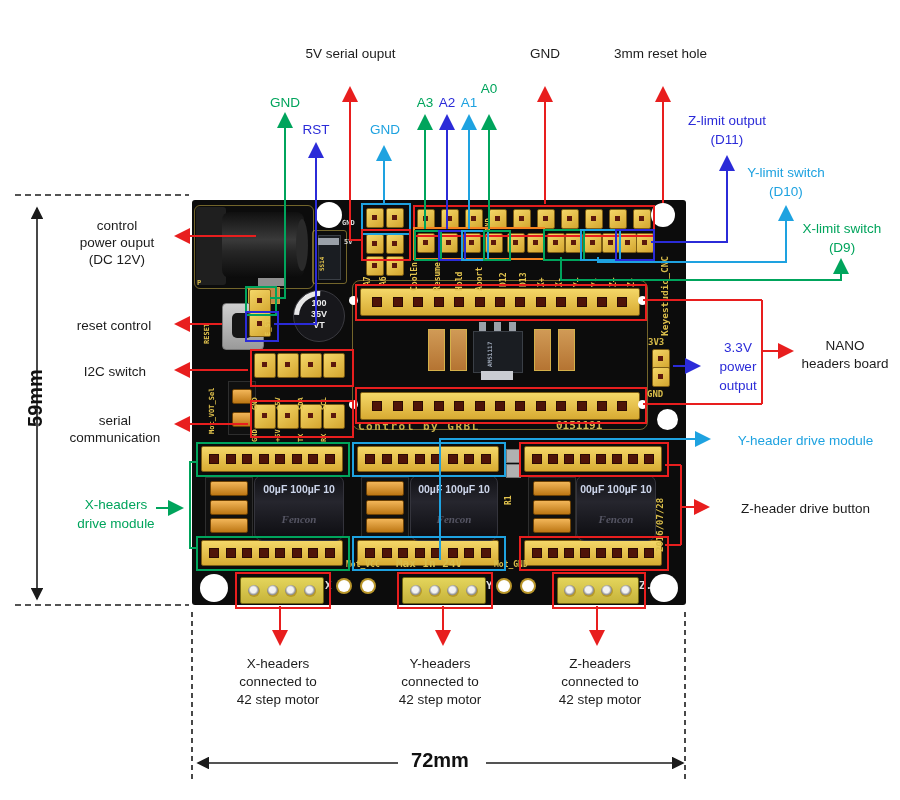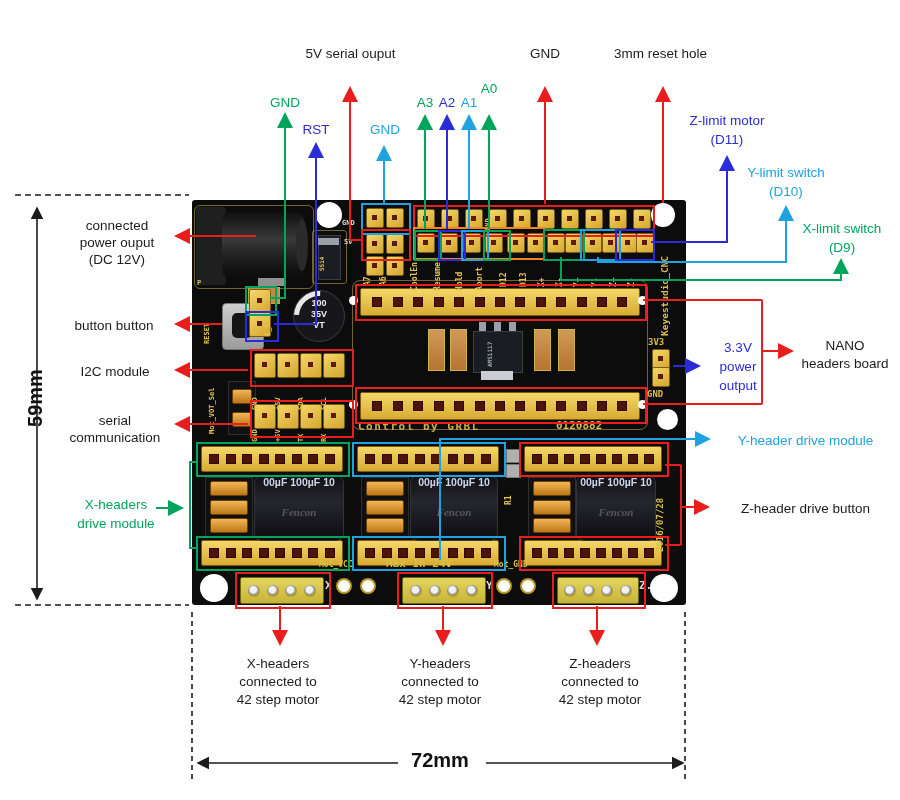--- a/index.html
+++ b/index.html
@@ -23,21 +23,21 @@
   .term{position:absolute;display:flex;align-items:center;justify-content:space-evenly;
         background:linear-gradient(#e4d55c,#c6b33a);border:1px solid #6f6410;border-radius:2px;z-index:2}
   .term i{display:block;width:12px;height:12px;border-radius:50%;
         background:radial-gradient(circle at 45% 40%,#f2f2f2 0 3px,#8f8f8f 5px,#b89a25 6px)}
   .jmp{position:absolute;background:#101010;border:1px solid #2e2e2e;display:flex;flex-direction:column;
        justify-content:space-evenly;align-items:center;z-index:2}
   .jmp i{display:block;width:36px;height:13px;background:linear-gradient(#f2b659,#bd7714);
        border:1px solid #6d4205;border-radius:2px}
   .mcap{position:absolute;background:linear-gradient(#101014,#26262e 40%,#0c0c10);border:1px solid #34343c;
         border-radius:8px;z-index:2;text-align:center;overflow:hidden}
-  .mcap .cv{margin-top:0;font:bold 10.5px "Liberation Sans",sans-serif;color:#ccd5ea;white-space:nowrap}
+  .mcap .cv{margin-top:7px;font:bold 10.5px "Liberation Sans",sans-serif;color:#ccd5ea;white-space:nowrap}
   .mcap .cb{margin-top:18px;font:italic bold 11px "Liberation Serif",serif;color:#565664}
   .ecyl{position:absolute;left:293px;top:290px;width:50px;height:50px;border-radius:50%;
         background:#17171b;border:1px solid #3a3a40;z-index:2;text-align:center}
   .ecyl .stripe{position:absolute;left:0;top:0;width:40px;height:40px;border:5px solid transparent;
         border-top-color:#e8e8e8;border-radius:50%;transform:rotate(-42deg)}
   .ecyl .tx{position:relative;font:bold 9px "Liberation Sans",sans-serif;line-height:11px;color:#eee;padding-top:7px}
   .silk{position:absolute;color:#d9bd4a;font:bold 8px "DejaVu Sans Mono",monospace;z-index:3;white-space:nowrap}
   .silkw{color:#dcdcdc}
   .rlbl{position:absolute;transform:rotate(-90deg);transform-origin:left bottom;
         font:bold 8px "DejaVu Sans Mono",monospace;color:#e3c44e;z-index:3;white-space:nowrap}
@@ -215,21 +215,21 @@
   <div class="abs" style="left:534px;top:329px;width:15px;height:40px;background:linear-gradient(#d09a56,#b57432);border:1px solid #d4b04a;z-index:2"></div>
   <div class="abs" style="left:558px;top:329px;width:15px;height:40px;background:linear-gradient(#d09a56,#b57432);border:1px solid #d4b04a;z-index:2"></div>
 
   <div class="silk" style="left:648px;top:337px;font-size:9px">3V3</div>
   <b class="pin" style="left:652px;top:349px"></b>
   <b class="pin" style="left:652px;top:367px"></b>
   <div class="silk" style="left:647px;top:389px;font-size:9px">GND</div>
 
   <div class="vtext" style="left:659px;top:224px;width:15px;height:112px;font-size:9.5px">Keyestudio_CNC</div>
   <div class="silk" style="left:358px;top:420px;font-size:11px;letter-spacing:1.5px;color:#c9b04a">Control by GRBL</div>
-  <div class="silk" style="left:556px;top:419px;font-size:11px;color:#d6bd55">0120882</div>
+  <div class="silk" style="left:556px;top:419px;font-size:11px;color:#d6bd55">0151191</div>
 
   <div class="hdr" style="left:201px;top:446px;width:140px;height:24px">
       <i></i>
       <i></i>
       <i></i>
       <i></i>
       <i></i>
       <i></i>
       <i></i>
       <i></i>
@@ -310,22 +310,22 @@
   </div>
   <div class="mcap" style="left:576px;top:475px;width:78px;height:64px">
     <div class="cv">00µF 100µF 10</div>
     <div class="cb">Fencon</div>
   </div>
   <div class="abs" style="left:506px;top:449px;width:13px;height:12px;background:#b0b0b0;border:1px solid #777;z-index:2"></div>
   <div class="abs" style="left:506px;top:464px;width:13px;height:12px;background:#b0b0b0;border:1px solid #777;z-index:2"></div>
   <div class="rlbl" style="left:513px;top:496px;width:18px">R1</div>
   <div class="vtext" style="left:655px;top:458px;width:12px;height:94px">2016/07/28</div>
 
-  <div class="silk" style="left:319px;top:560px">Mot_VCC</div>
-  <div class="silk" style="left:386px;top:557px;font-size:11px">Max_In 24V</div>
+  <div class="silk" style="left:346px;top:560px">Mot_VCC</div>
+  <div class="silk" style="left:396px;top:557px;font-size:11px">Max_In 24V</div>
   <div class="silk" style="left:494px;top:560px">Mot_GND</div>
 
   <div class="term" style="left:240px;top:577px;width:82px;height:25px">
       <i></i>
       <i></i>
       <i></i>
       <i></i>
     </div>
   <div class="term" style="left:402px;top:577px;width:82px;height:25px">
       <i></i>
@@ -441,39 +441,39 @@
   <div class="lbl" style="left:517px;top:45px;width:56px">GND</div>
   <div class="lbl" style="left:598px;top:45px;width:125px">3mm reset hole</div>
   <div class="lbl green" style="left:262px;top:94px;width:46px">GND</div>
   <div class="lbl blue" style="left:295px;top:121px;width:42px">RST</div>
   <div class="lbl cyan" style="left:362px;top:121px;width:46px">GND</div>
   <div class="lbl green" style="left:413px;top:94px;width:24px">A3</div>
   <div class="lbl blue" style="left:435px;top:94px;width:24px">A2</div>
   <div class="lbl cyan" style="left:457px;top:94px;width:24px">A1</div>
   <div class="lbl green" style="left:477px;top:80px;width:24px">A0</div>
 
-  <div class="lbl blue" style="left:668px;top:112px;width:118px">Z-limit motor</div>
+  <div class="lbl blue" style="left:668px;top:112px;width:118px">Z-limit output</div>
   <div class="lbl blue" style="left:668px;top:131px;width:118px">(D11)</div>
   <div class="lbl cyan" style="left:726px;top:164px;width:120px">Y-limit switch</div>
   <div class="lbl cyan" style="left:726px;top:183px;width:120px">(D10)</div>
   <div class="lbl green" style="left:781px;top:220px;width:122px">X-limit switch</div>
   <div class="lbl green" style="left:781px;top:239px;width:122px">(D9)</div>
   <div class="lbl blue" style="left:706px;top:339px;width:64px">3.3V</div>
   <div class="lbl blue" style="left:706px;top:358px;width:64px">power</div>
   <div class="lbl blue" style="left:706px;top:377px;width:64px">output</div>
   <div class="lbl" style="left:790px;top:337px;width:110px">NANO</div>
   <div class="lbl" style="left:790px;top:355px;width:110px">headers board</div>
   <div class="lbl cyan" style="left:723px;top:432px;width:165px">Y-header drive module</div>
   <div class="lbl" style="left:723px;top:500px;width:165px">Z-header drive button</div>
 
-  <div class="lbl" style="left:62px;top:217px;width:110px">connected</div>
+  <div class="lbl" style="left:62px;top:217px;width:110px">control</div>
   <div class="lbl" style="left:62px;top:234px;width:110px">power ouput</div>
   <div class="lbl" style="left:62px;top:251px;width:110px">(DC 12V)</div>
-  <div class="lbl" style="left:56px;top:317px;width:116px">button button</div>
-  <div class="lbl" style="left:58px;top:363px;width:114px">I2C module</div>
+  <div class="lbl" style="left:56px;top:317px;width:116px">reset control</div>
+  <div class="lbl" style="left:58px;top:363px;width:114px">I2C switch</div>
   <div class="lbl" style="left:58px;top:412px;width:114px">serial</div>
   <div class="lbl" style="left:58px;top:429px;width:114px">communication</div>
   <div class="lbl green" style="left:60px;top:496px;width:112px">X-headers</div>
   <div class="lbl green" style="left:60px;top:515px;width:112px">drive module</div>
 
   <div class="lbl" style="left:216px;top:655px;width:124px">X-headers</div>
   <div class="lbl" style="left:216px;top:673px;width:124px">connected to</div>
   <div class="lbl" style="left:216px;top:691px;width:124px">42 step motor</div>
   <div class="lbl" style="left:378px;top:655px;width:124px">Y-headers</div>
   <div class="lbl" style="left:378px;top:673px;width:124px">connected to</div>

